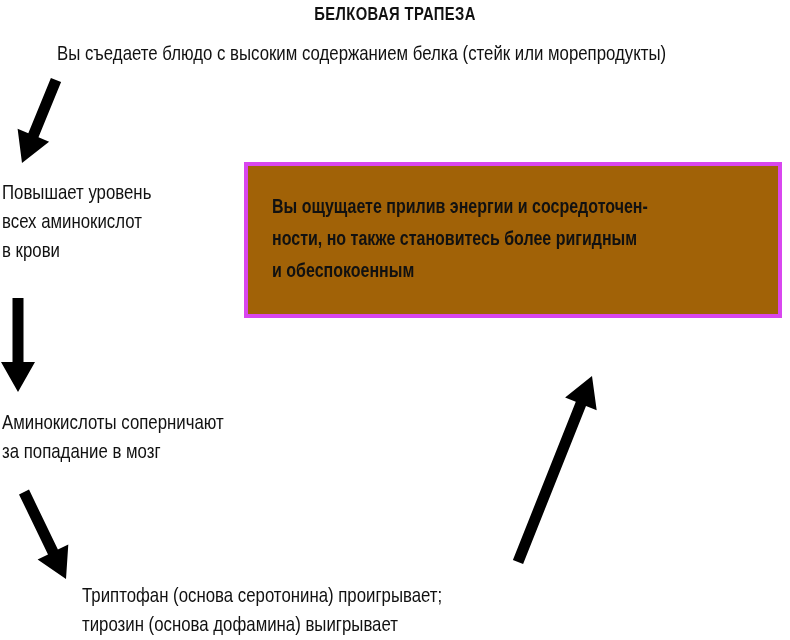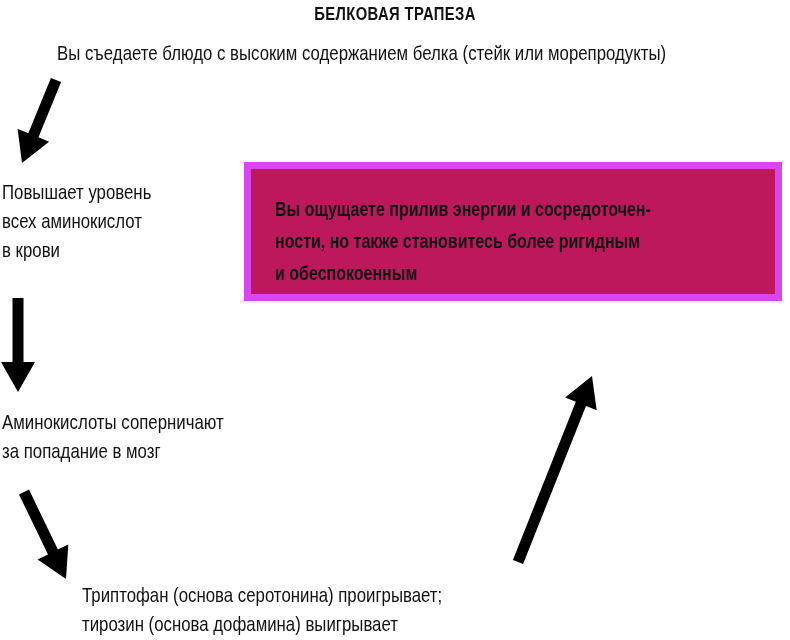--- a/index.html
+++ b/index.html
@@ -6,22 +6,22 @@
     body { width: 790px; height: 640px; position: relative; overflow: hidden;
            font-family: "Liberation Sans", "DejaVu Sans", sans-serif; color: #111111; }
     .title { position: absolute; left: 0; width: 790px; top: 4px; text-align: center;
              font-weight: bold; font-size: 18px; letter-spacing: 0.5px; transform: scaleX(0.82); transform-origin: 395px 0; }
     .step { position: absolute; font-size: 21px; line-height: 29px; white-space: nowrap;
             transform: scaleX(0.8); transform-origin: 0 0; }
     #step-1 { left: 57px; top: 38px; }
     #step-2 { left: 2px; top: 177px; }
     #step-3 { left: 2px; top: 407px; }
     #step-4 { left: 82px; top: 580px; }
-    .result-box { position: absolute; left: 244px; top: 162px; width: 538px; height: 139px;
-                  box-sizing: border-box; background: #be185d; border: 7px solid #d946ef; }
+    .result-box { position: absolute; left: 244px; top: 162px; width: 538px; height: 156px;
+                  box-sizing: border-box; background: #a16207; border: 4px solid #d946ef; }
     .result-text { position: absolute; left: 24px; top: 24px; font-weight: bold; font-size: 20px;
                    line-height: 32px; white-space: nowrap; transform: scaleX(0.8); transform-origin: 0 0; }
     svg.arrows { position: absolute; left: 0; top: 0; width: 790px; height: 640px; pointer-events: none; }
   </style>
 </head>
 <body>
 
 <div class="title">БЕЛКОВАЯ ТРАПЕЗА</div>
 
 <div class="step" id="step-1">

